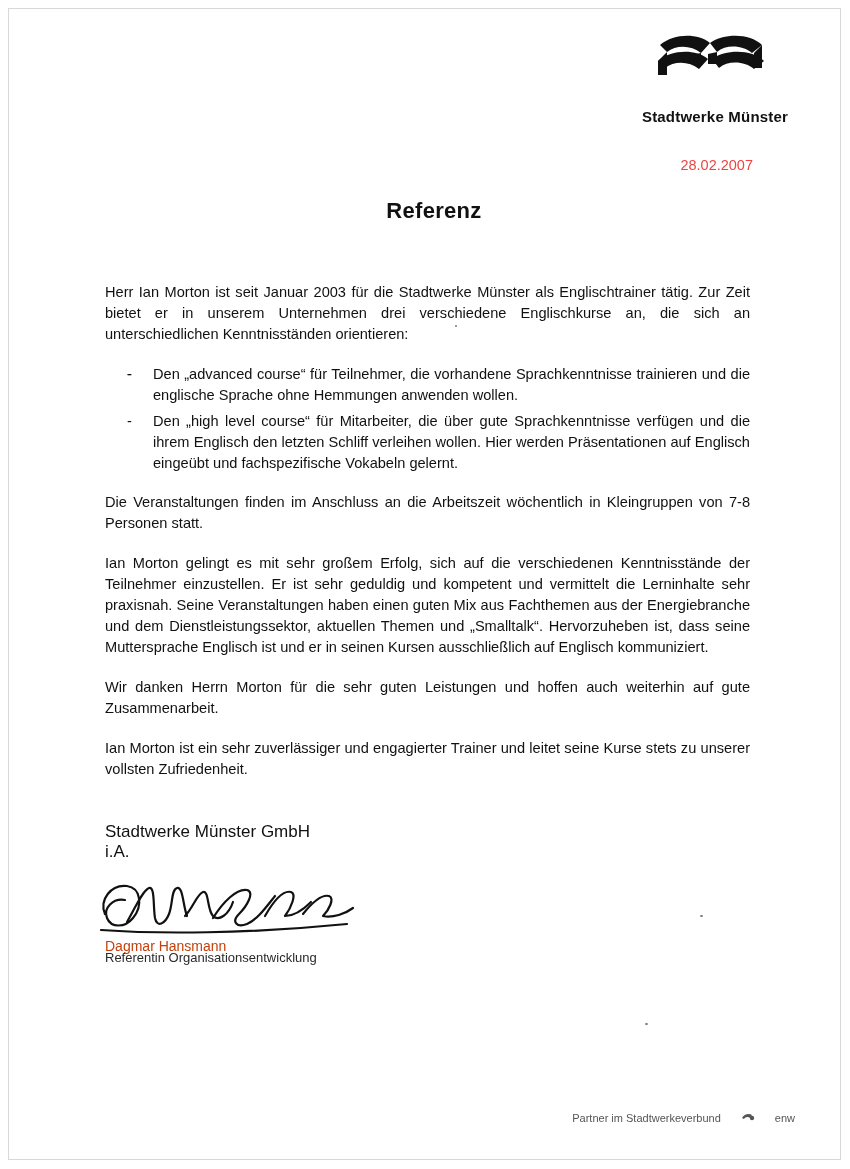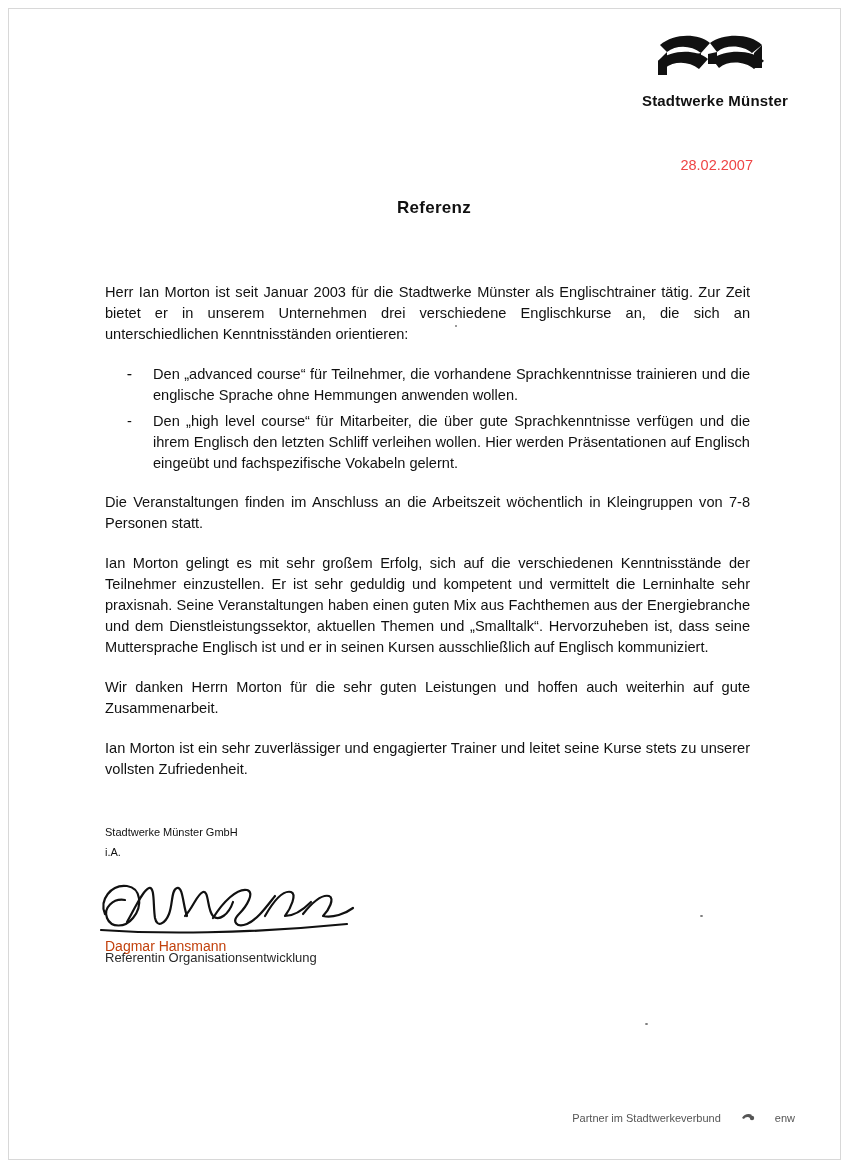--- a/index.html
+++ b/index.html
@@ -37,40 +37,40 @@
     width: 210px;
     text-align: center;
   }
   .logo-mark {
     height: 60px;
     display: flex;
     align-items: center;
     justify-content: center;
   }
   .logo-name {
-    margin-top: 2px;
+    margin-top: 18px;
     font-size: 15px;
     font-weight: bold;
     letter-spacing: 0.2px;
     color: #111;
   }
   .doc-date {
     position: absolute;
     right: 97px;
     top: 157px;
     font-size: 14.5px;
     color: #ef4444;
   }
   .doc-title {
     position: absolute;
     left: 18px;
     right: 0;
     top: 198px;
     text-align: center;
-    font-size: 17px;
+    font-size: 22px;
     font-weight: bold;
     letter-spacing: 0.3px;
   }
   .body-col {
     position: absolute;
     left: 105px;
     top: 270px;
     width: 645px;
   }
   p.para {
@@ -96,21 +96,21 @@
   }
   ul.course-list li .dash {
     position: absolute;
     left: 0;
     top: 0;
   }
   .sign-block {
     margin-top: 42px;
   }
   .sign-line {
-    font-size: 11px;
+    font-size: 17px;
     line-height: 20px;
   }
   .signature-area {
     position: relative;
     height: 86px;
     margin-top: 16px;
   }
   .signature-svg {
     position: absolute;
     left: -8px;

